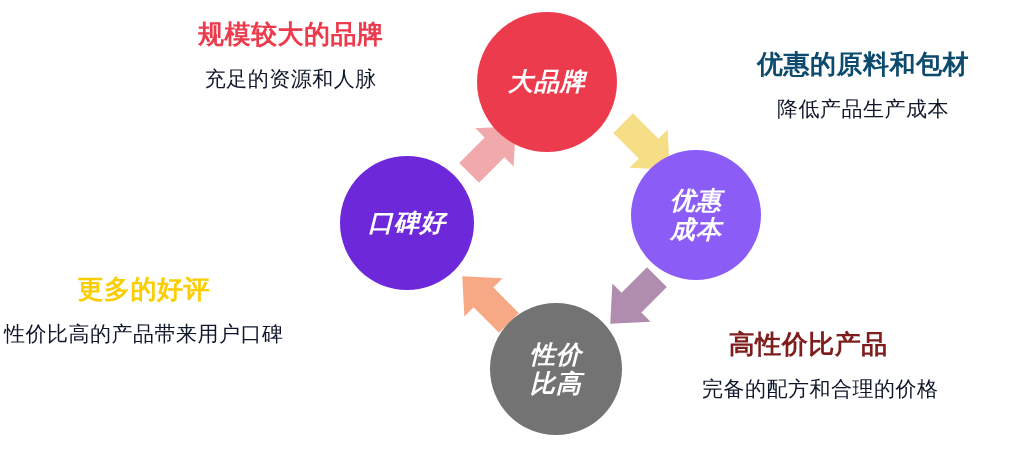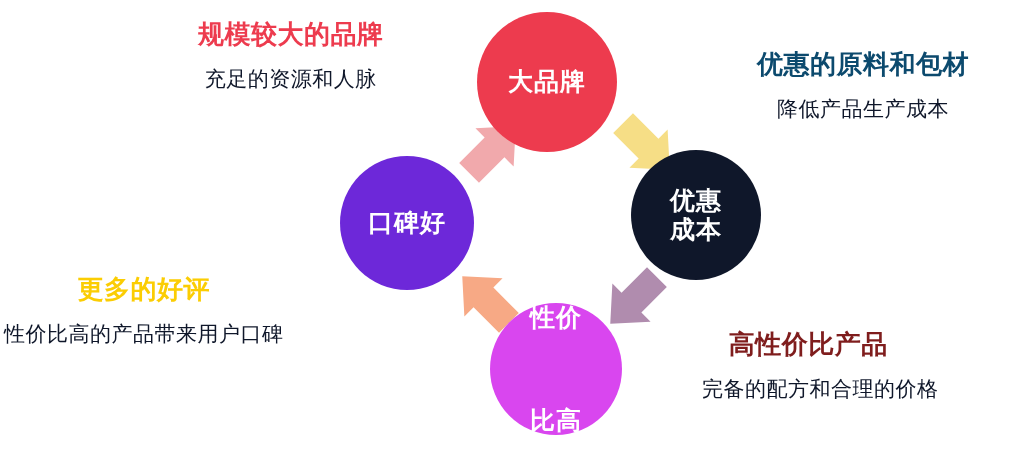--- a/index.html
+++ b/index.html
@@ -27,41 +27,41 @@
     display: flex;
     flex-direction: column;
     align-items: center;
     justify-content: center;
     color: #ffffff;
     font-weight: bold;
     line-height: 1.18;
     text-align: center;
     letter-spacing: 1px;
     box-sizing: border-box;
+    font-style: italic;
   }
   .node .line { display: block; white-space: nowrap; }
 
   #node-brand {
     left: 477px; top: 12px;
     width: 140px; height: 140px;
     background: #ED3B4E;
     font-size: 25px;
   }
   #node-cost {
     left: 631px; top: 150px;
     width: 130px; height: 130px;
-    background: #0f172a;
+    background: #8b5cf6;
     font-size: 25px;
   }
   #node-value {
     left: 490px; top: 303px;
     width: 132px; height: 132px;
-    background: #d946ef;
+    background: #737373;
     font-size: 25px;
-    justify-content: space-between;
   }
   #node-reputation {
     left: 340px; top: 156px;
     width: 134px; height: 134px;
     background: #6d28d9;
     font-size: 25px;
   }
 
   
   .arrow {

